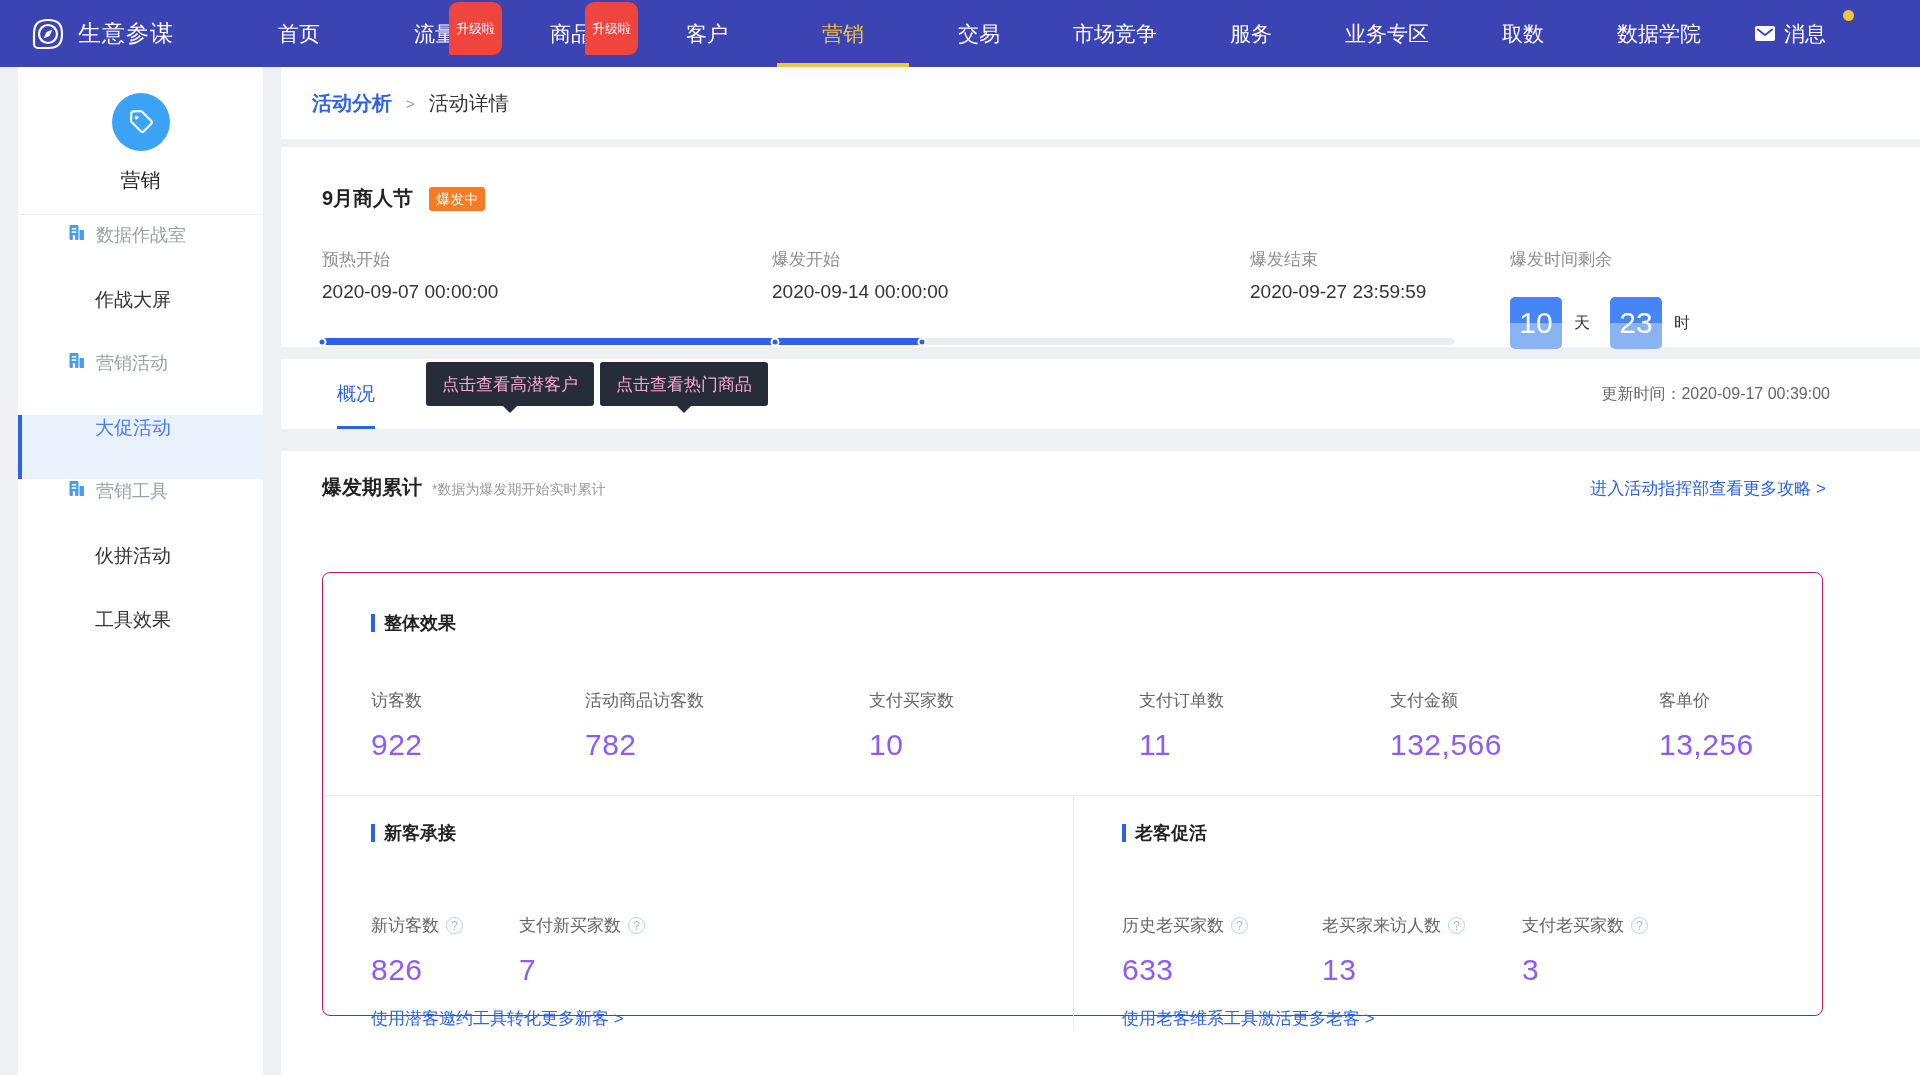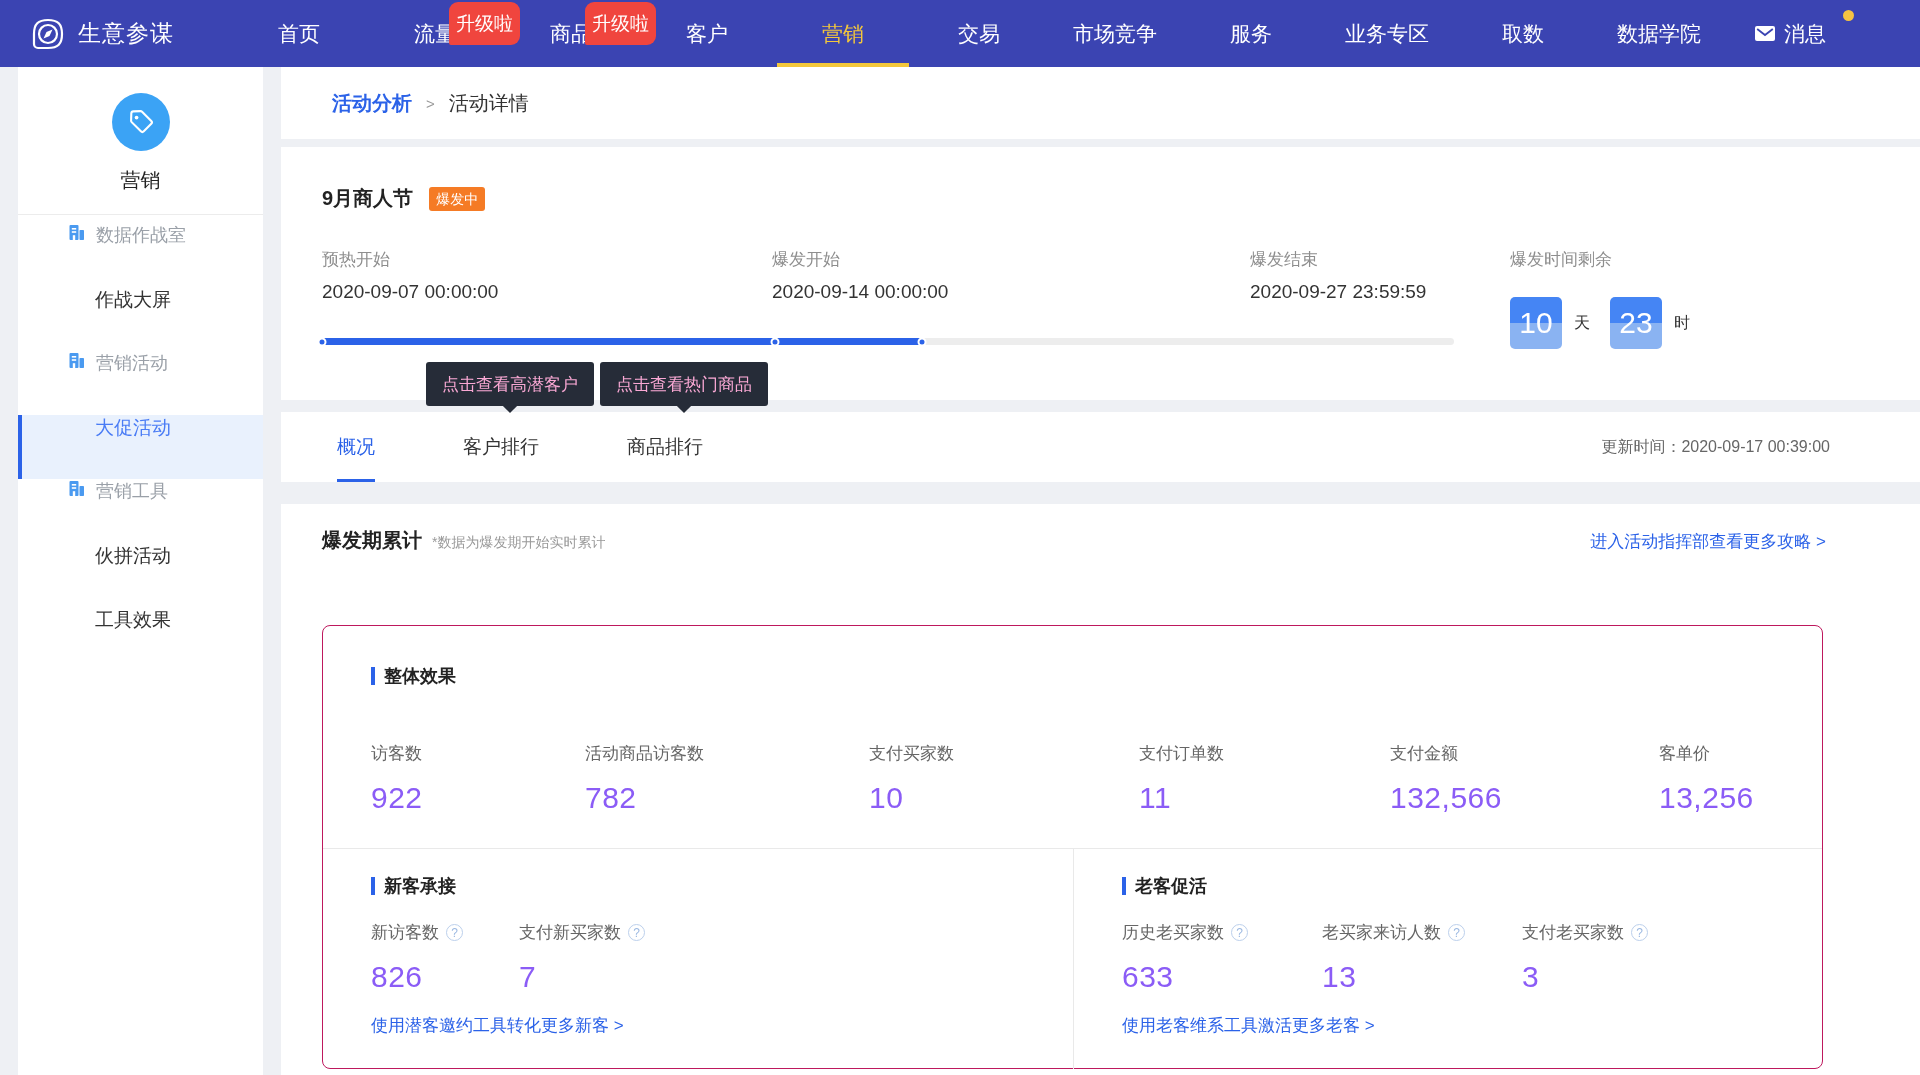--- a/index.html
+++ b/index.html
@@ -7,21 +7,21 @@
   body { background:#eef0f4; font-family:"Liberation Sans","DejaVu Sans",sans-serif; color:#333; }
 
   
   .topnav { height:67px; background:var(--nav-bg,#3b44b2); display:flex; align-items:center; position:relative; color:#fff; }
   .brand { display:flex; align-items:center; gap:12px; margin-left:30px; width:172px; cursor:pointer; }
   .brand-name { font-size:23px; letter-spacing:1px; }
   .nav-items { display:flex; margin-left:29px; }
   .nav-item { width:136px; text-align:center; font-size:21px; line-height:67px; position:relative; cursor:pointer; white-space:nowrap; }
   .nav-item.active { color:var(--nav-active,#f3c73b); }
   .nav-item.active::after { content:""; position:absolute; left:2px; right:2px; bottom:0; height:4px; background:var(--nav-active,#f3c73b); }
-  .nav-badge { position:absolute; top:2px; left:calc(50% + 14px); background:var(--badge-red,#f0453e); color:#fff; font-size:19px; line-height:1; padding:12px 7px; border-radius:9px 9px 9px 2px; white-space:nowrap;text-align:right; }
+  .nav-badge { position:absolute; top:2px; left:calc(50% + 14px); background:var(--badge-red,#f0453e); color:#fff; font-size:13px; line-height:1; padding:20px 7px; border-radius:9px 9px 9px 2px; white-space:nowrap;text-align:right; }
   .nav-msg { position:absolute; right:94px; top:0; height:67px; display:flex; align-items:center; gap:9px; font-size:21px; cursor:pointer; }
   .msg-dot { position:absolute; right:66px; top:10px; width:11px; height:11px; border-radius:50%; background:#f5c342; }
 
   
   .layout { display:flex; height:1008px; }
   .gutter { width:18px; }
   .sidebar { width:245px; background:#fff; }
   .main-gap { width:18px; }
   .main { flex:1; display:flex; flex-direction:column; min-width:0; }
 
@@ -29,27 +29,27 @@
   .side-head { text-align:center; padding-top:26px; padding-bottom:20px; border-bottom:1px solid #ececec; }
   .side-circle { width:58px; height:58px; border-radius:50%; background:var(--sidebar-icon,#3ba3f5); margin:0 auto; display:flex; align-items:center; justify-content:center; }
   .side-module-label { margin-top:16px; font-size:20px; color:#222; }
   .side-menu { list-style:none; margin-top:8px; }
   .side-item { height:64px; display:flex; align-items:flex-start; font-size:19px; cursor:pointer; }
   .side-item.group { padding-left:49px; gap:10px; color:#9aa0a8; font-size:18px; }
   .side-item.child { padding-left:77px; color:#333; }
   .side-item.active { background:#e9f1fd; color:#4a7cf5; border-left:4px solid var(--accent,#2b62e8); padding-left:73px; }
 
   
-  .crumb-card { height:72px; background:#fff; display:flex; align-items:center; padding-left:51px; font-size:20px; }
+  .crumb-card { height:72px; background:#fff; display:flex; align-items:center; padding-left:31px; font-size:20px; }
   .crumb-parent { color:var(--accent,#2b62e8); font-weight:700; cursor:pointer; }
   .crumb-sep { color:#999; margin:0 14px; font-size:15px; }
   .crumb-cur { color:#333; }
 
   
-  .camp-card { height:253px; background:#fff; margin-top:8px; position:relative; padding-left:41px; }
+  .camp-card { height:200px; background:#fff; margin-top:8px; position:relative; padding-left:41px; }
   .camp-title-row { padding-top:38px; display:flex; align-items:center; gap:16px; }
   .camp-title { font-size:20px; font-weight:600; color:#222; }
   .camp-badge { background:var(--orange,#f57b25); color:#fff; font-size:14px; line-height:1; padding:5px 7px; border-radius:3px; }
   .timeline { display:flex; margin-top:36px; }
   .tl-col1 { width:450px; } .tl-col2 { width:478px; } .tl-col3 { width:260px; } .tl-col4 { flex:1; }
   .tl-label { font-size:17px; color:#8e8e8e; }
   .tl-value { font-size:19px; color:#333; margin-top:10px; }
   .countdown { display:flex; align-items:center; margin-top:26px; }
   .cd-block { width:52px; height:52px; border-radius:5px; color:#fff; font-size:30px; display:flex; align-items:center; justify-content:center;
               background:linear-gradient(180deg, var(--cd-top,#4585f4) 0 50%, var(--cd-bottom,#8ab3f2) 50% 100%); }
@@ -77,21 +77,21 @@
   .data-box { margin-top:71px; width:1501px; height:444px; border:1px solid #be185d; border-radius:8px; }
   .box-top { height:222px; padding:40px 0 0 48px; }
   .block-title { display:flex; align-items:center; font-size:18px; font-weight:600; color:#222; line-height:20px; }
   .block-title::before { content:""; width:4px; height:18px; background:var(--accent,#2b62e8); margin-right:9px; }
   .metrics { display:grid; grid-template-columns:214px 284px 270px 251px 269px 1fr; margin-top:56px; }
   .m-label { font-size:17px; color:#666; display:flex; align-items:center; gap:7px; }
   .m-value { font-size:30px; color:#8b5cf6; margin-top:16px; letter-spacing:.5px; }
   .box-bottom { display:grid; grid-template-columns:750px 1fr; border-top:1px solid #e9e9e9; height:221px; }
   .half { padding:27px 0 0 48px; }
   .half-right { border-left:1px solid #e9e9e9; }
-  .metrics2 { display:grid; margin-top:25px; }
+  .metrics2 { display:grid; margin-top:71px; }
   .cols-new { grid-template-columns:148px 1fr; }
   .cols-old { grid-template-columns:200px 200px 1fr; }
   .half-link { margin-top:20px; font-size:17px; color:var(--accent,#2b62e8); cursor:pointer; }
   .help { width:17px; height:17px; border:1px solid #bcd0ec; border-radius:50%; color:#9cb9e2; font-size:12px; line-height:1; display:inline-flex; align-items:center; justify-content:center; cursor:pointer; }
 </style>
 </head>
 <body>
 
 <div class="topnav">
   <div class="brand">

